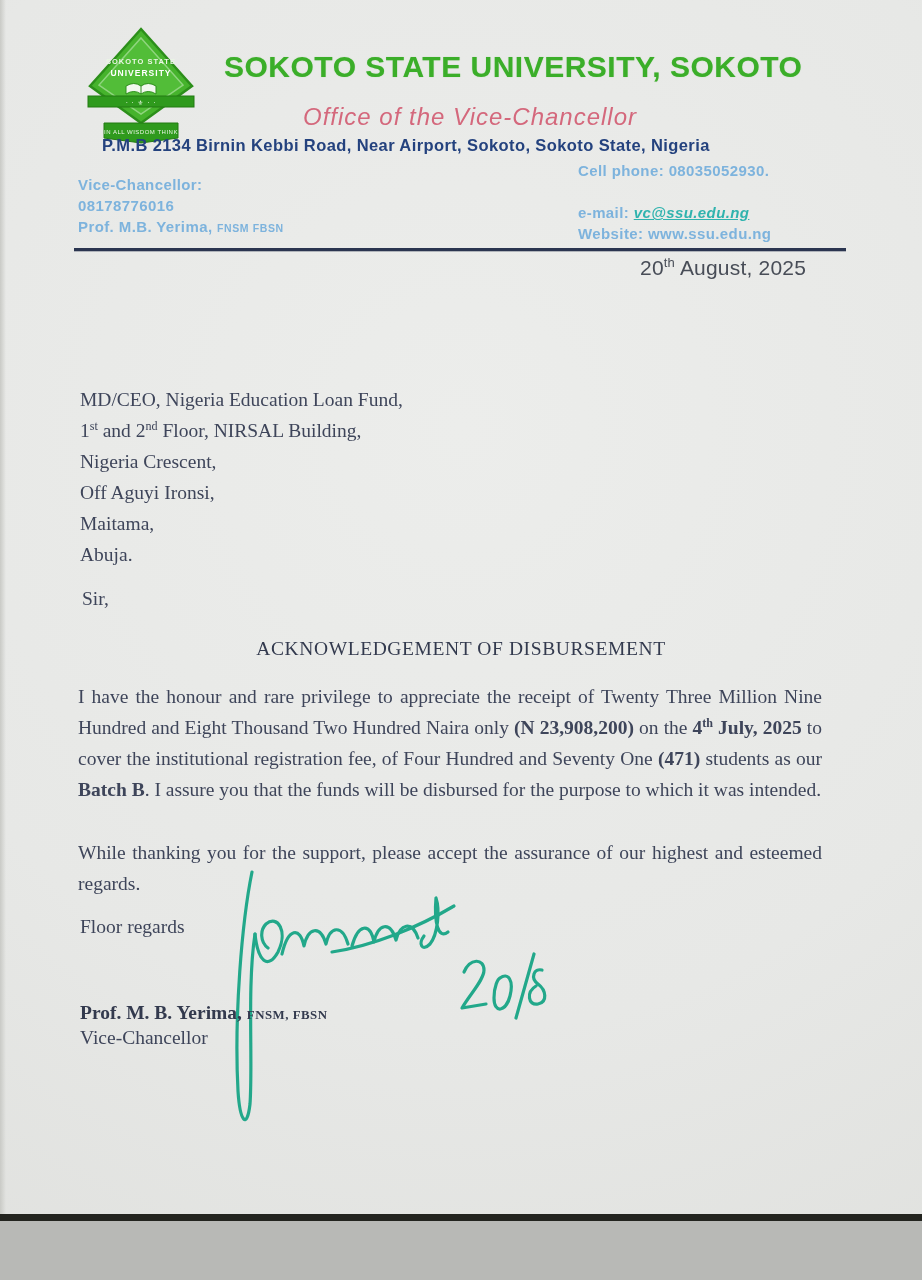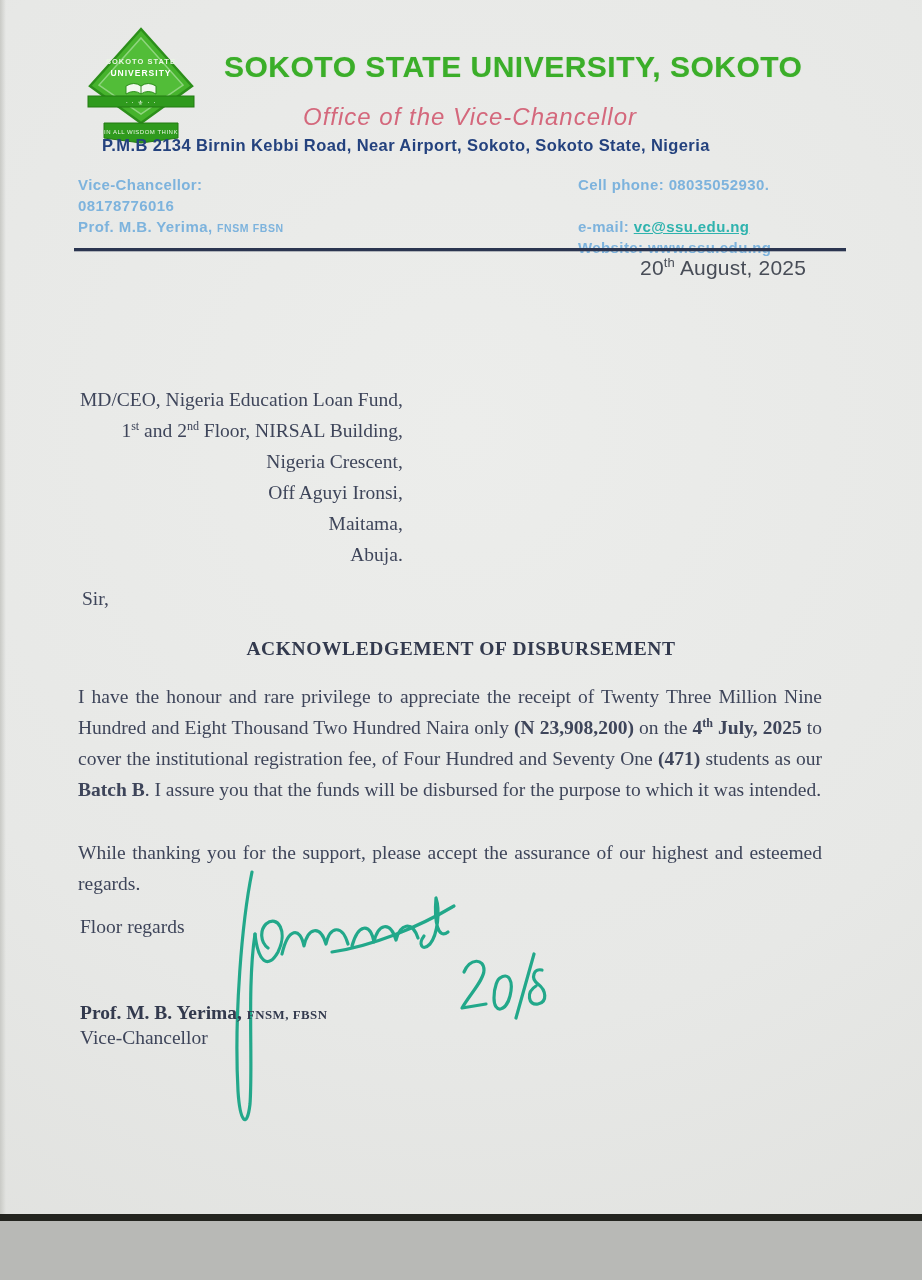--- a/index.html
+++ b/index.html
@@ -35,34 +35,34 @@
     font-weight:bold;font-size:16.5px;letter-spacing:0.4px;
     color:#24427e;white-space:nowrap;text-align:center;
   }
 
   .contact{
     font-family:"Liberation Sans", sans-serif;
     font-weight:bold;font-size:15px;line-height:21px;letter-spacing:0.4px;
     color:#7db3dd;
   }
   .contact .small-caps{font-size:10.5px;letter-spacing:0.6px;}
-  .email-link{color:#2fb3ae;text-decoration:underline;}
+  .email-link{color:#2fb3ae;text-decoration:underline;font-style:italic;}
 
   .rule{background:#2b3550;height:3px;box-shadow:0 1px 0 rgba(43,53,80,.3);}
 
   .date{
     font-family:"Liberation Sans", sans-serif;
     font-size:21px;color:#484d57;letter-spacing:0.2px;
     text-align:left;
   }
 
-  .body-text{font-size:19.5px;line-height:31px;color:#3e455a;text-align:right;}
+  .body-text{font-size:19.5px;line-height:31px;color:#3e455a;}
   .recipient div{white-space:nowrap;}
   .subject{
-    font-weight:bold;font-size:19.5px;letter-spacing:0.6px;
+    font-weight:normal;font-size:19.5px;letter-spacing:0.6px;
     text-align:center;color:#333a4e;
   }
   .para{text-align:justify;}
   .b{font-weight:bold;}
   sup{font-size:0.62em;line-height:0;}
   .small-caps{font-size:0.66em;letter-spacing:0.5px;}
 
   .sig-name{font-weight:bold;font-size:19.5px;color:#333a4e;white-space:nowrap;}
   .sig-role{font-size:19.5px;color:#3e455a;}
 
@@ -96,21 +96,21 @@
   <div class="abs office" style="left:303px;top:103px;">Office of the Vice-Chancellor</div>
 
   <div class="abs pmb" style="left:102px;top:136px;">P.M.B 2134 Birnin Kebbi Road, Near Airport, Sokoto, Sokoto State, Nigeria</div>
 
   <div class="abs contact" style="left:78px;top:174px;">
     <div>Vice-Chancellor:</div>
     <div>08178776016</div>
     <div><span>Prof. M.B. Yerima, </span><span class="small-caps">FNSM  FBSN</span></div>
   </div>
 
-  <div class="abs contact" style="left:578px;top:174px;">
+  <div class="abs contact" style="left:578px;top:160px;">
     <div>Cell phone: 08035052930.</div>
     <div style="height:21px;"></div>
     <div><span>e-mail: </span><span class="email-link">vc@ssu.edu.ng</span></div>
     <div>Website: www.ssu.edu.ng</div>
   </div>
 
   <div class="abs rule" style="left:74px;top:248px;width:772px;"></div>
 
   <div class="abs date" style="left:640px;top:256px;width:212px;"><span>20</span><sup>th</sup><span> August, 2025</span></div>
 

